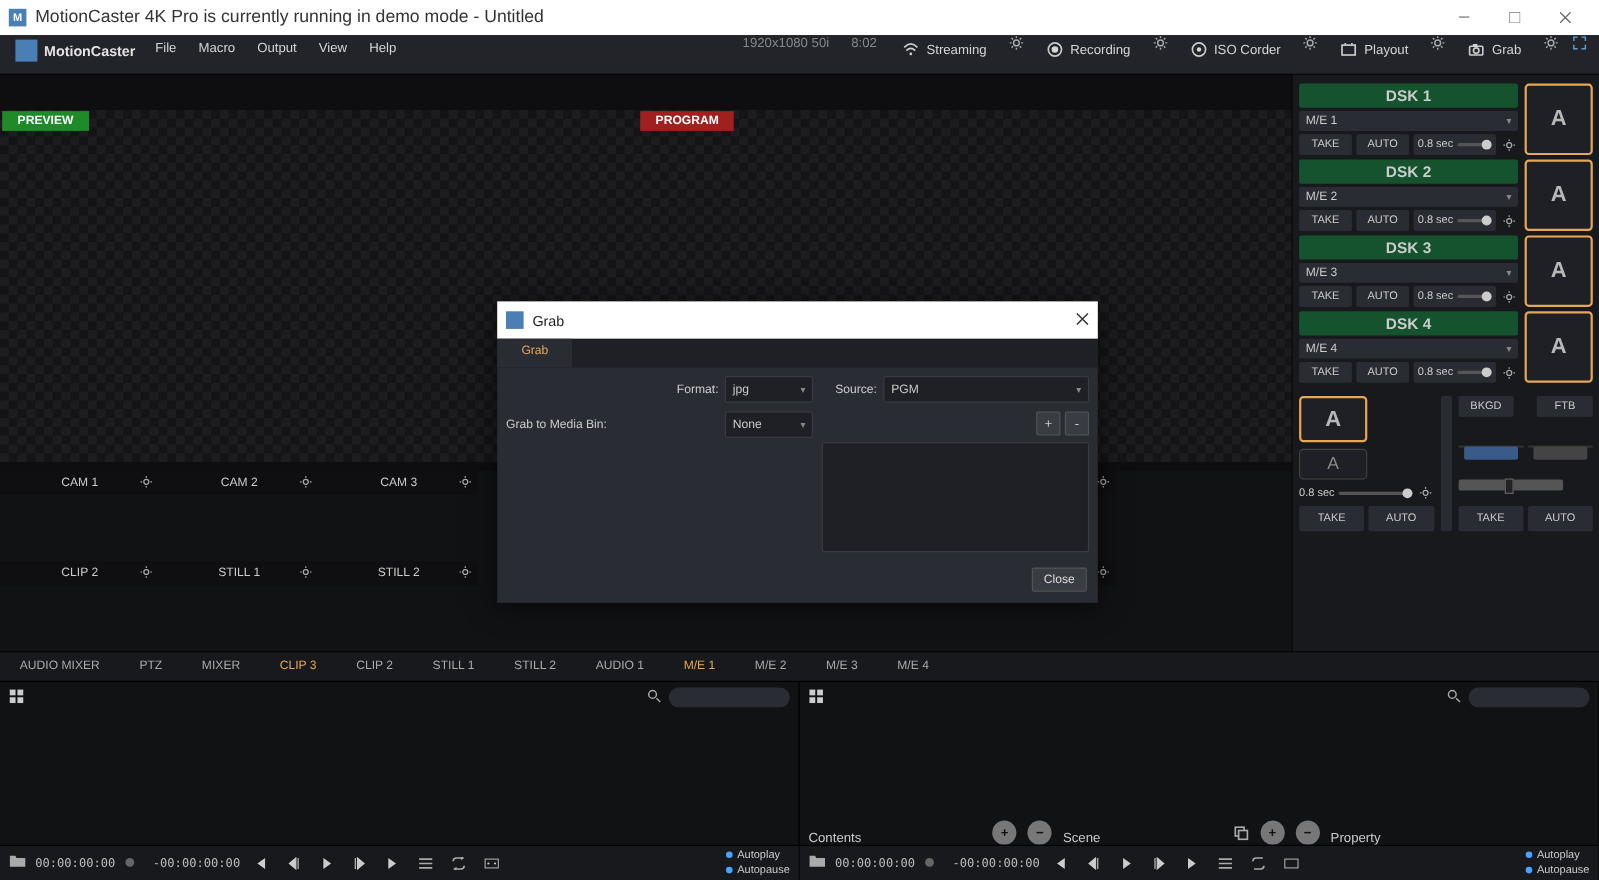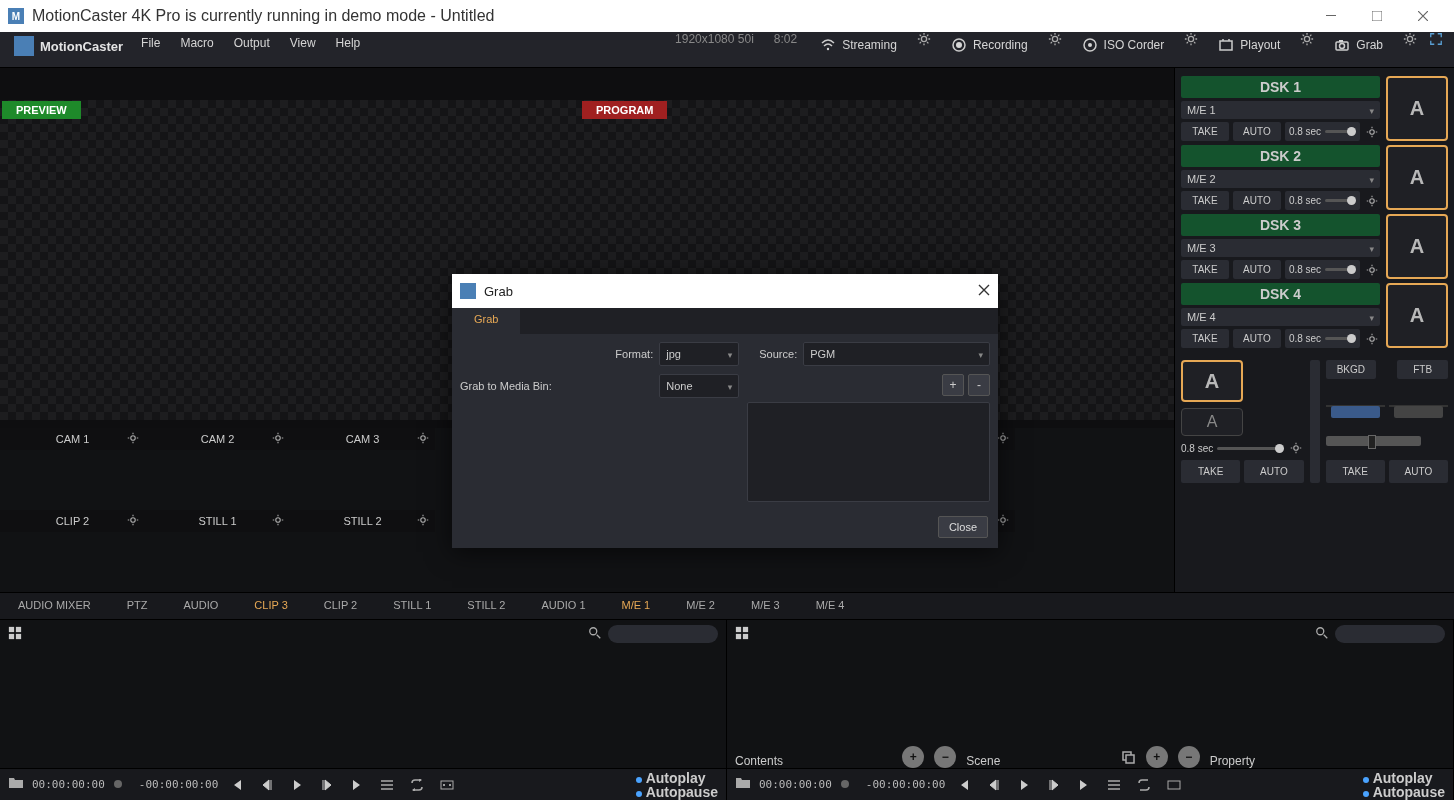--- a/index.html
+++ b/index.html
@@ -77,21 +77,21 @@
 .pane-tool { height:28px; display:flex; align-items:center; padding:0 8px; gap:6px; }
 .pane-tool .spacer2 { flex:1; }
 .pane-tool .search-box { width:110px; height:18px; background:#2a2c33; border-radius:9px; }
 .pane-body { flex:1; }
 .pane-contents { height:28px; display:flex; align-items:flex-end; padding:0 8px; gap:10px; }
 .pane-contents .sp { flex:1; }
 .circle-btn { width:22px; height:22px; border-radius:50%; background:#777; display:flex; align-items:center; justify-content:center; color:#111; font-weight:bold; }
 .pane-transport { height:32px; background:#18191d; display:flex; align-items:center; padding:0 8px; gap:8px; border-top:1px solid #000; }
 .tc { font-family:monospace; font-size:11px; color:#bbb; }
 .trans-btn { width:22px; height:20px; display:flex; align-items:center; justify-content:center; }
-.autoplay-col { margin-left:auto; font-size:14px; line-height:14px;font-weight:bold; }
+.autoplay-col { margin-left:auto; font-size:10px; line-height:14px; }
 .autoplay-col .dot { width:6px; height:6px; background:#4aa3ff; border-radius:50%; display:inline-block; margin-right:4px; }
 
 
 .dialog { position:absolute; top:274px; left:452px; width:546px; background:#2a2c33; box-shadow:0 4px 24px rgba(0,0,0,.6); }
 .dialog-header { height:34px; background:#fff; display:flex; align-items:center; padding:0 8px; color:#222; }
 .dialog-header .dicon { width:16px; height:16px; background:#4a7fb5; margin-right:8px; }
 .dialog-header .dtitle { flex:1; font-size:13px; }
 .dialog-tabs { height:26px; background:#1f2025; display:flex; }
 .dialog-tabs .dtab { padding:5px 22px; color:#e6a855; font-size:11px; background:#2a2c33; }
 .dialog-body { display:flex; padding:8px; gap:8px; }
@@ -449,21 +449,21 @@
           <div class="dsk-btn">AUTO</div>
         </div>
       </div>
     </div>
   </div>
 </div>
 
 <div class="tabs-row" id="tabs-row">
     <div class="tab">AUDIO MIXER</div>
     <div class="tab">PTZ</div>
-    <div class="tab">AUDIO</div>
+    <div class="tab">MIXER</div>
     <div class="tab active">CLIP 3</div>
     <div class="tab">CLIP 2</div>
     <div class="tab">STILL 1</div>
     <div class="tab">STILL 2</div>
     <div class="tab">AUDIO 1</div>
     <div class="tab active">M/E 1</div>
     <div class="tab">M/E 2</div>
     <div class="tab">M/E 3</div>
     <div class="tab">M/E 4</div>
   </div>

